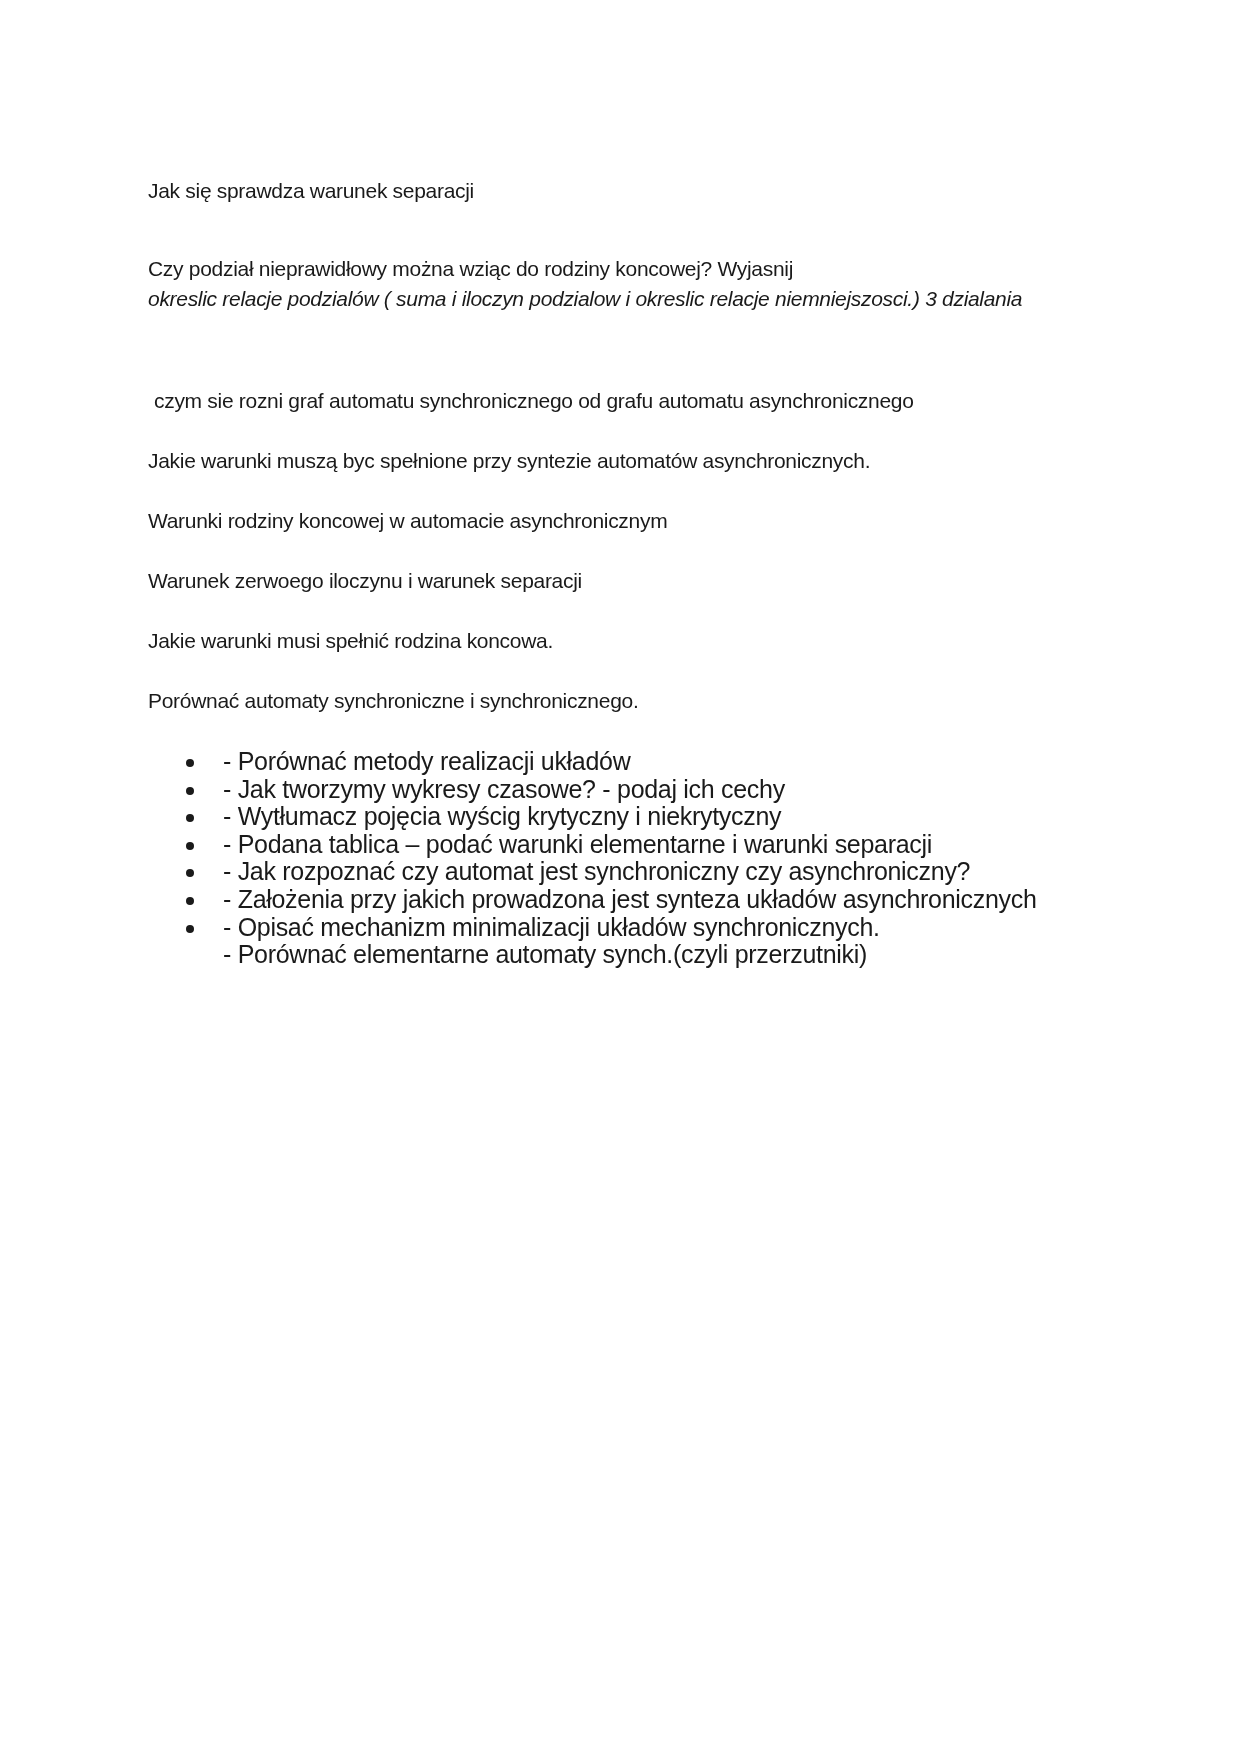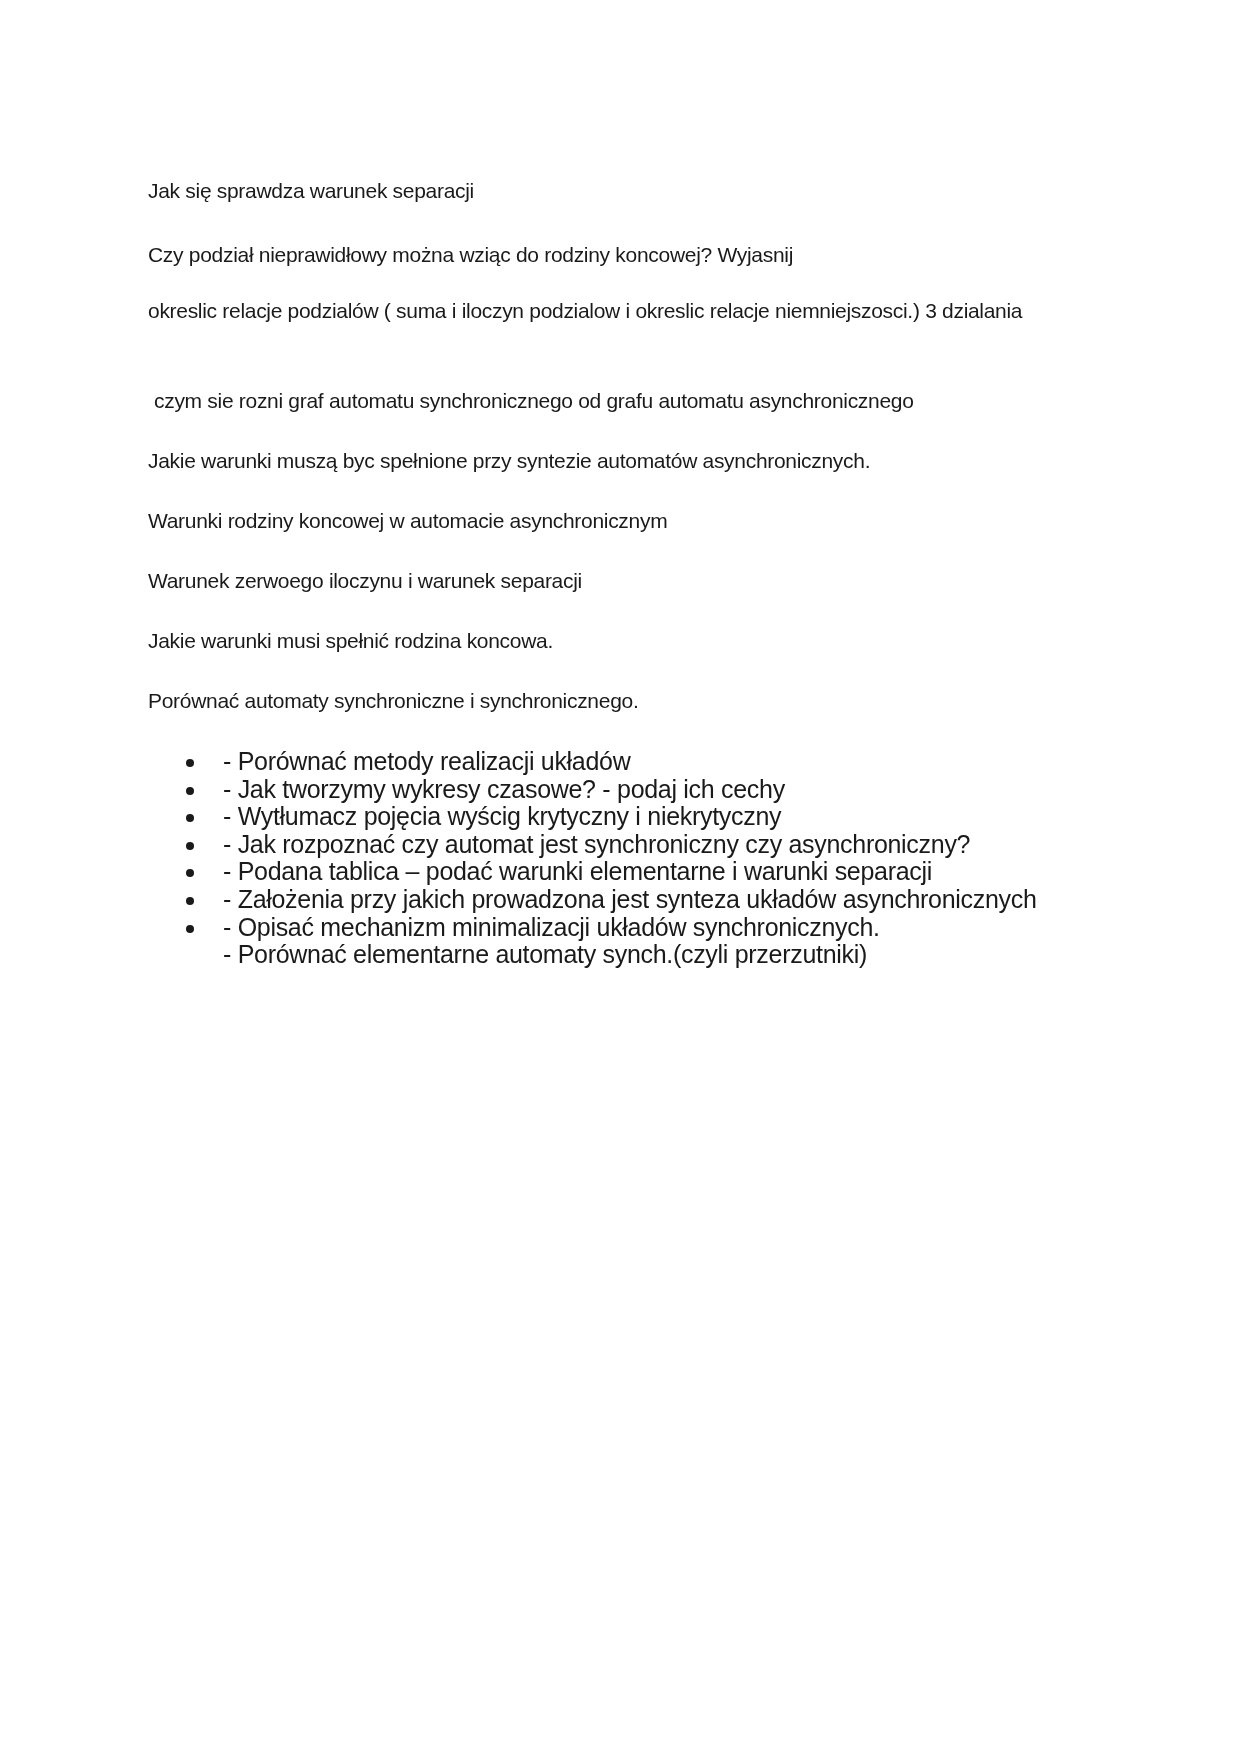--- a/index.html
+++ b/index.html
@@ -58,22 +58,22 @@
       border-radius: 50%;
       background: #1a1a1a;
     }
   </style>
 </head>
 <body>
 
 <div class="page">
 
   <div class="para" style="top:176px;">Jak się sprawdza warunek separacji</div>
-  <div class="para" style="top:240px;">Czy podział nieprawidłowy można wziąc do rodziny koncowej? Wyjasnij</div>
-  <div class="para wrap" style="top:296px;">okreslic relacje podzialów ( suma i iloczyn podzialow i okreslic relacje niemniejszosci.) 3 dzialania</div>
+  <div class="para" style="top:254px;">Czy podział nieprawidłowy można wziąc do rodziny koncowej? Wyjasnij</div>
+  <div class="para wrap" style="top:284px;font-style:italic;">okreslic relacje podzialów ( suma i iloczyn podzialow i okreslic relacje niemniejszosci.) 3 dzialania</div>
   <div class="para" style="top:386px;margin-left:6px;">czym sie rozni graf automatu synchronicznego od grafu automatu asynchronicznego</div>
   <div class="para" style="top:446px;">Jakie warunki muszą byc spełnione przy syntezie automatów asynchronicznych.</div>
   <div class="para" style="top:506px;text-align:center;">Warunki rodziny koncowej w automacie asynchronicznym</div>
   <div class="para" style="top:566px;">Warunek zerwoego iloczynu i warunek separacji</div>
   <div class="para" style="top:626px;">Jakie warunki musi spełnić rodzina koncowa.</div>
   <div class="para" style="top:686px;">Porównać automaty synchroniczne i synchronicznego.</div>
 
   <ul class="list">
     <li>
       <span class="bullet"></span>
@@ -82,25 +82,25 @@
     <li>
       <span class="bullet"></span>
       <span>- Jak tworzymy wykresy czasowe? - podaj ich cechy</span>
     </li>
     <li>
       <span class="bullet"></span>
       <span>- Wytłumacz pojęcia wyścig krytyczny i niekrytyczny</span>
     </li>
     <li>
       <span class="bullet"></span>
-      <span>- Jak rozpoznać czy automat jest synchroniczny czy asynchroniczny?</span>
+      <span>- Podana tablica – podać warunki elementarne i warunki separacji</span>
     </li>
     <li>
       <span class="bullet"></span>
-      <span>- Podana tablica – podać warunki elementarne i warunki separacji</span>
+      <span>- Jak rozpoznać czy automat jest synchroniczny czy asynchroniczny?</span>
     </li>
     <li>
       <span class="bullet"></span>
       <span>- Założenia przy jakich prowadzona jest synteza układów asynchronicznych</span>
     </li>
     <li>
       <span class="bullet"></span>
       <span>- Opisać mechanizm minimalizacji układów synchronicznych.</span>
     </li>
     <li class="no-bullet">

